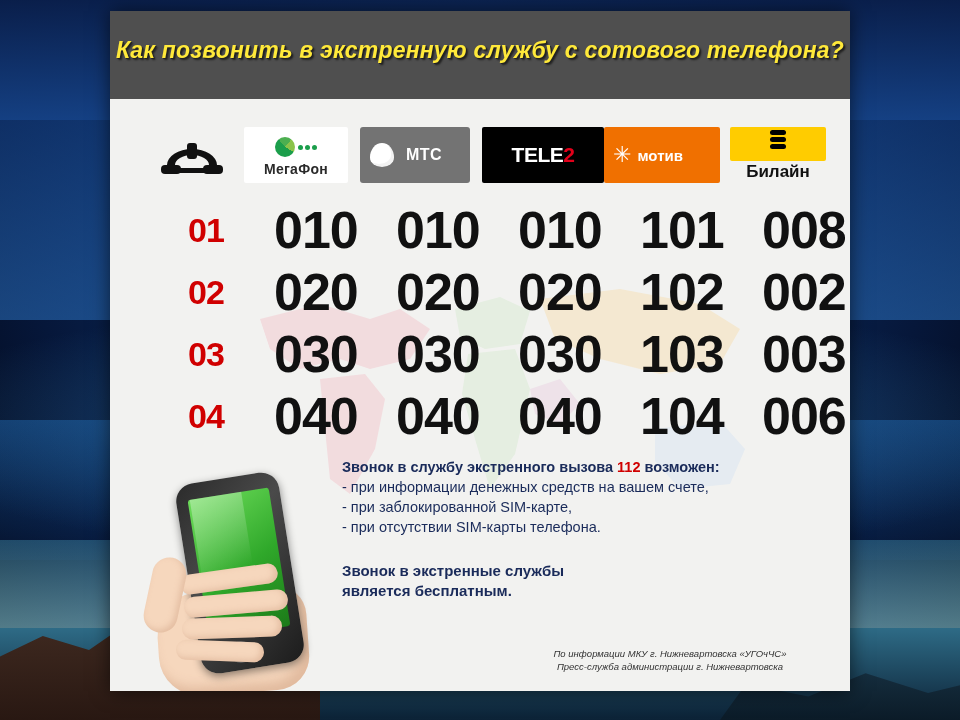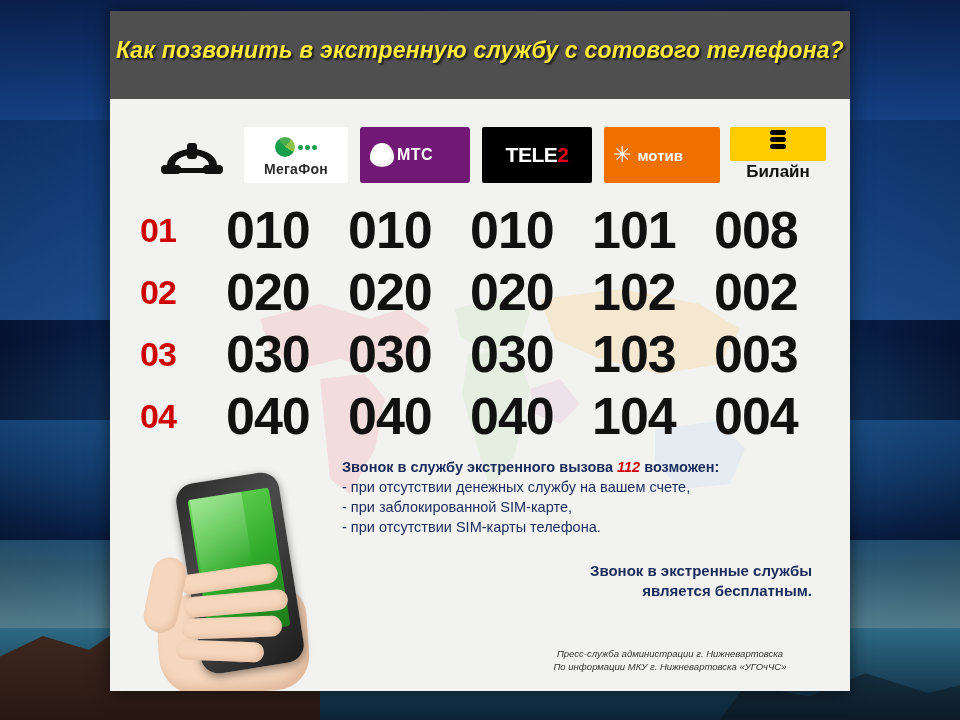--- a/index.html
+++ b/index.html
@@ -74,57 +74,57 @@
   .phone-icon{left:40px;top:6px;width:84px;height:50px;display:flex;align-items:center;justify-content:center;}
 
   .lg-megafon{left:134px;width:104px;background:#fff;border-radius:2px;display:flex;flex-direction:column;align-items:center;justify-content:center;}
   .mf-top{display:flex;align-items:center;gap:3px;height:28px;}
   .mf-circle{width:20px;height:20px;border-radius:50%;background:
      conic-gradient(from 200deg,#1b9e4b 0deg 120deg,#4caf50 120deg 200deg,#8bc34a 200deg 280deg,#1b9e4b 280deg 360deg);}
   .mf-dots{display:flex;gap:2px;}
   .mf-dots i{display:block;width:5px;height:5px;border-radius:50%;background:#1b9e4b;}
   .mf-text{font-size:14px;font-weight:bold;color:#2a2a2a;letter-spacing:.3px;}
 
-  .lg-mts{left:250px;width:110px;background:#701a75;border-radius:3px;display:flex;align-items:center;gap:3px;padding-left:10px;box-sizing:border-box;}
+  .lg-mts{left:250px;width:110px;background:#737373;border-radius:3px;display:flex;align-items:center;gap:12px;padding-left:10px;box-sizing:border-box;}
   .mts-egg{width:24px;height:24px;border-radius:50% 50% 50% 50%/60% 60% 40% 40%;background:#fff;box-shadow:inset -3px -3px 0 rgba(0,0,0,.05);}
   .mts-text{color:#fff;font-size:16px;font-weight:bold;letter-spacing:.5px;}
 
-  .lg-tele2{left:372px;width:110px;background:#000;border-radius:2px;display:flex;align-items:center;justify-content:center;}
+  .lg-tele2{left:372px;width:122px;background:#000;border-radius:2px;display:flex;align-items:center;justify-content:center;}
   .t2{color:#fff;font-size:21px;font-weight:bold;letter-spacing:-.5px;}
   .t2 .red{color:#e2001a;}
 
   .lg-motiv{left:494px;width:116px;background:#f07000;border-radius:2px;display:flex;align-items:center;gap:6px;padding-left:9px;box-sizing:border-box;}
   .mv-star{color:#fff;font-size:22px;line-height:1;}
   .mv-text{color:#fff;font-size:15px;font-weight:bold;}
 
   .lg-beeline{left:620px;width:96px;display:flex;flex-direction:column;align-items:center;}
   .bl-top{width:96px;height:34px;background:#fc0;position:relative;border-radius:2px;overflow:hidden;}
   .bl-bee{position:absolute;left:50%;top:3px;transform:translateX(-50%);width:16px;height:28px;}
   .bl-bee i{display:block;background:#000;border-radius:3px;margin-bottom:2px;}
   .bl-b1{height:5px;width:16px;}
   .bl-b2{height:5px;width:16px;}
   .bl-b3{height:5px;width:16px;}
   .bl-text{font-size:17px;font-weight:bold;color:#111;line-height:1;margin-top:2px;}
 
   
   .grid{position:absolute;left:0;top:100px;width:740px;}
-  .grow{position:relative;height:62px;}
+  .grow{position:relative;height:62px;margin-left:48px;}
   .cell{position:absolute;font-weight:bold;color:#111;font-size:52px;line-height:62px;letter-spacing:-1px;}
   .c0{left:30px;color:#d00000;font-size:34px;}
   .c1{left:116px;}
   .c2{left:238px;}
   .c3{left:360px;}
   .c4{left:482px;}
   .c5{left:604px;}
 
   
   .info{position:absolute;left:232px;top:358px;width:470px;color:#1a2b5a;font-size:14.5px;line-height:20px;}
-  .info .b112{color:#d00000;font-weight:bold;font-style:italic;}
+  .info .b112{color:#d00000;font-weight:bold;}
   .info-l1{font-weight:bold;}
-  .free{position:absolute;left:232px;top:462px;width:470px;text-align:right;color:#1a2b5a;font-size:15px;font-weight:bold;line-height:20px;}
+  .free{position:absolute;left:232px;top:462px;width:470px;text-align:left;color:#1a2b5a;font-size:15px;font-weight:bold;line-height:20px;}
   .credit{position:absolute;left:400px;top:548px;width:320px;text-align:center;color:#333;font-size:9.5px;font-style:italic;line-height:13px;}
 
   
   .hand-wrap{position:absolute;left:30px;top:372px;width:220px;height:220px;}
   .ph-body{
     position:absolute;left:48px;top:6px;width:104px;height:192px;
     background:linear-gradient(135deg,#2b2b2b,#4a4a4a 40%,#1c1c1c);
     border-radius:18px;transform:rotate(-9deg);
     box-shadow:0 3px 8px rgba(0,0,0,.45);
   }
@@ -263,39 +263,39 @@
             <div class="cell c3">030</div>
             <div class="cell c4">103</div>
             <div class="cell c5">003</div>
           </div>
           <div class="grow">
             <div class="cell c0">04</div>
             <div class="cell c1">040</div>
             <div class="cell c2">040</div>
             <div class="cell c3">040</div>
             <div class="cell c4">104</div>
-            <div class="cell c5">004</div>
+            <div class="cell c5">006</div>
           </div>
         </div>
 
         <div class="info">
           <div class="info-l1"><span>Звонок в службу экстренного вызова </span><span class="b112">112</span><span> возможен:</span></div>
-          <div>- при отсутствии денежных службу на вашем счете,</div>
+          <div>- при информации денежных средств на вашем счете,</div>
           <div>- при заблокированной SIM-карте,</div>
           <div>- при отсутствии SIM-карты телефона.</div>
         </div>
 
         <div class="free">
           <div>Звонок в экстренные службы</div>
           <div><span>является </span><span>бесплатным</span><span>.</span></div>
         </div>
 
         <div class="credit">
+          <div>По информации МКУ г. Нижневартовска «УГОчЧС»</div>
           <div>Пресс-служба администрации г. Нижневартовска</div>
-          <div>По информации МКУ г. Нижневартовска «УГОчЧС»</div>
         </div>
 
         <div class="hand-wrap">
           <div class="palm"></div>
           <div class="ph-body"></div>
           <div class="ph-screen"></div>
           <div class="ph-sheen"></div>
           <div class="ph-home"></div>
           <div class="finger f1"></div>
           <div class="finger f2"></div>

